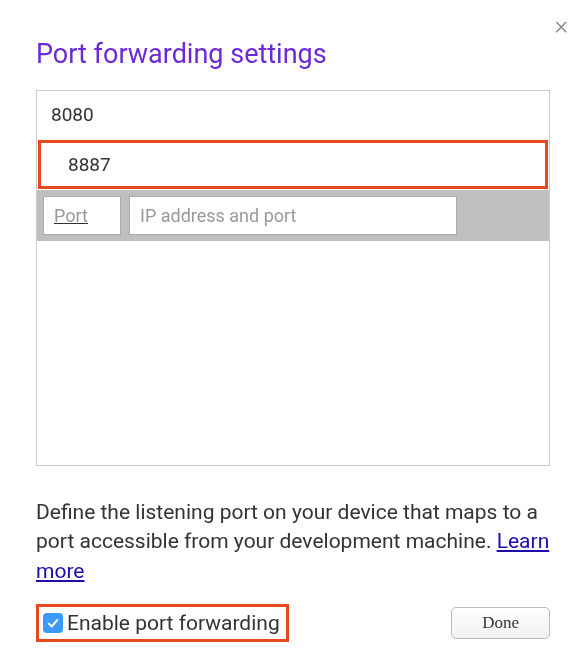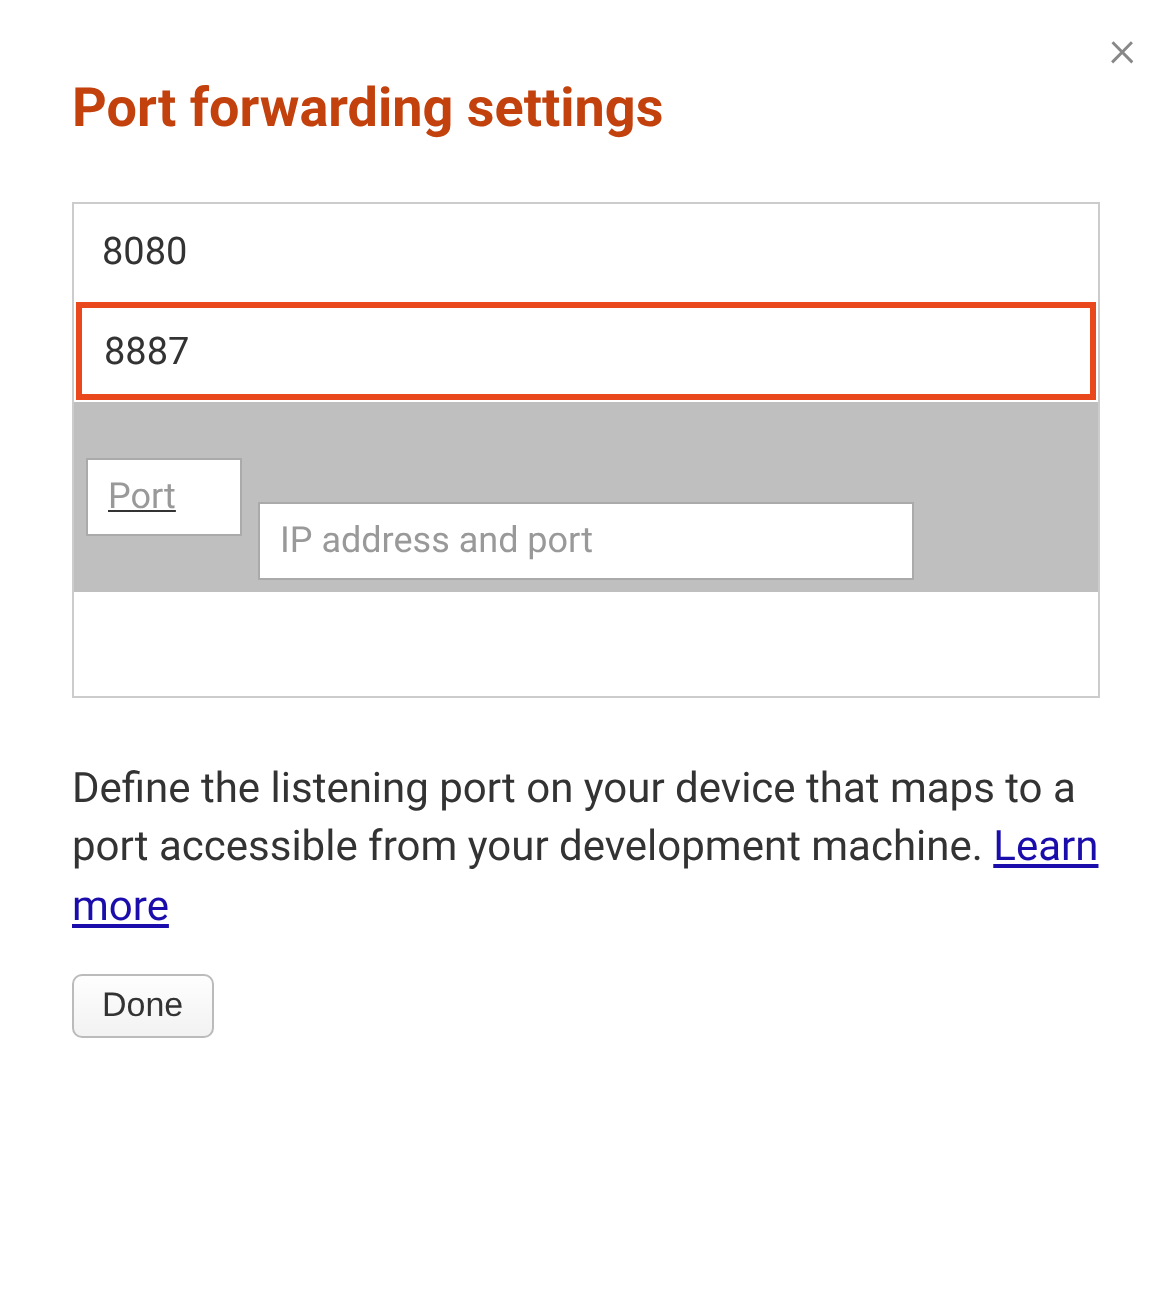--- a/index.html
+++ b/index.html
@@ -24,40 +24,40 @@
       top: 12px;
       right: 18px;
       font-size: 26px;
       color: #888;
       cursor: pointer;
       line-height: 1;
       font-weight: 300;
     }
     .dialog-title {
       font-size: 27px;
-      font-weight: 700;
-      color: #c2410c;
-      margin-bottom: 31px;
+      font-weight: 400;
+      color: #6d28d9;
+      margin-bottom: 20px;
       margin-top: 14px;
     }
     .port-list-container {
       border: 1px solid #ccc;
-      height: 248px;
+      height: 376px;
       overflow: hidden;
     }
     .port-row {
       display: flex;
       align-items: center;
       padding: 12px 14px;
       font-size: 19px;
     }
     .port-row.highlighted {
       border: 3px solid #e8481b;
       margin: 2px 1px 1px 1px;
-      padding: 10px 11px;
+      padding: 10px 27px;
     }
     .port-col {
       width: 88px;
       flex-shrink: 0;
     }
     .addr-col {
       flex: 1;
     }
     .input-row {
       display: flex;
@@ -77,21 +77,20 @@
     .input-row input::placeholder {
       color: #999;
     }
     .port-input {
       width: 78px;
       text-decoration: underline;
     }
     .addr-input {
       flex: 1;
       max-width: 328px;
-      margin-top: 44px;
     }
     .description {
       font-size: 21px;
       color: #333;
       line-height: 1.4;
       margin-top: 32px;
     }
     .learn-more {
       color: #1a0dab;
       text-decoration: underline;
@@ -125,25 +124,25 @@
       height: 14px;
     }
     .checkbox-label {
       font-size: 21px;
       color: #333;
     }
     .done-btn {
       background: linear-gradient(#fefefe, #f2f2f2);
       border: 1px solid #bbb;
       border-radius: 5px;
-      padding: 5px 14px;
+      padding: 5px 30px;
       font-size: 17px;
       color: #333;
       cursor: pointer;
-      font-family: Liberation Sans, sans-serif;
+      font-family: Liberation Serif, serif;
     }
   </style>
 </head>
 <body>
 
 <div class="dialog">
   <div class="close-btn">×</div>
 
   <h1 class="dialog-title">Port forwarding settings</h1>
 
@@ -158,15 +157,23 @@
       <input type="text" class="port-input" placeholder="Port" style="">
       <input type="text" class="addr-input" placeholder="IP address and port" style="">
     </div>
   </div>
 
   <p class="description">
     <span>Define the listening port on your device that maps to a port accessible from your development machine. </span><a class="learn-more">Learn more</a>
   </p>
 
   <div class="footer-row">
+    <div class="checkbox-wrap">
+      <span class="checkbox">
+        <svg viewBox="0 0 16 16">
+            <path d="M3 8.5 L6.5 12 L13 4.5" stroke="#fff" stroke-width="2.2" fill="none" stroke-linecap="round" stroke-linejoin="round"></path>
+          </svg>
+      </span>
+      <span class="checkbox-label">Enable port forwarding</span>
+    </div>
     <button class="done-btn">Done</button>
   </div>
 </div>
 
 </body></html>

